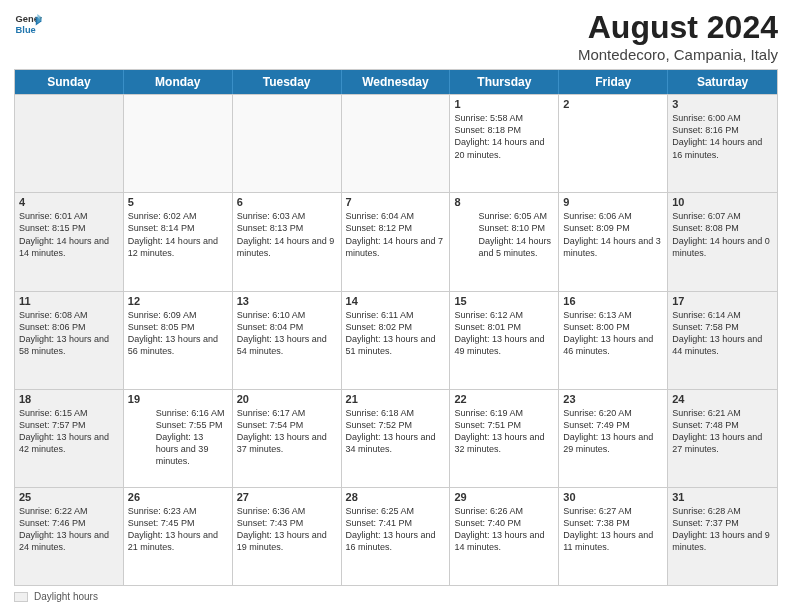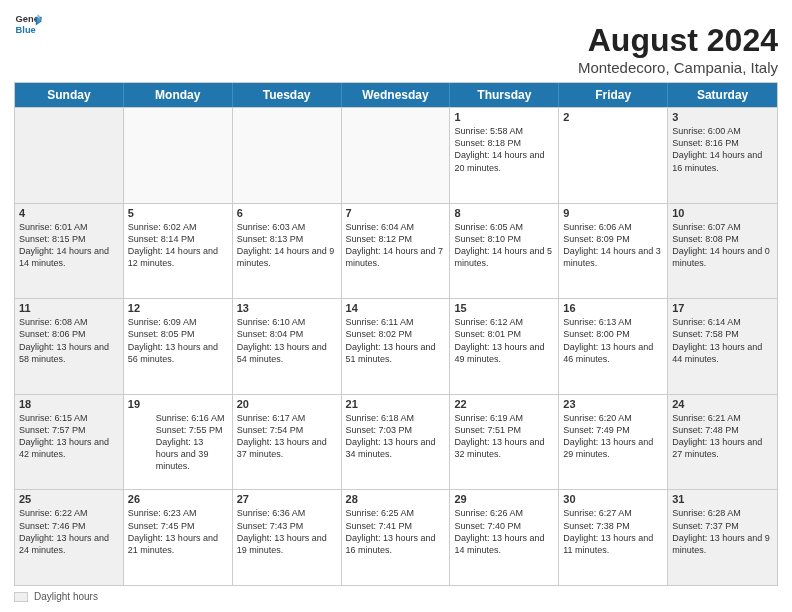--- a/index.html
+++ b/index.html
@@ -33,21 +33,20 @@
       height: 28px;
     }
     .title-block {
       text-align: right;
     }
     .main-title {
       font-size: 32px;
       font-weight: bold;
       color: #222;
       line-height: 1.1;
-      margin-top: 13px;
     }
     .subtitle {
       font-size: 15px;
       color: #444;
       margin-top: 1px;
     }
     .calendar {
       flex: 1;
       display: flex;
       flex-direction: column;
@@ -188,21 +187,21 @@
 Daylight: 14 hours and 9 minutes.</div>
           </div>
           <div class="cal-cell">
             <span class="day-num">7</span>
             <div class="cell-text" style="white-space: pre-line;">Sunrise: 6:04 AM
 Sunset: 8:12 PM
 Daylight: 14 hours and 7 minutes.</div>
           </div>
           <div class="cal-cell">
             <span class="day-num">8</span>
-            <div class="cell-text" style="white-space: pre-line;">Sunrise: 6:05 AM
+            <div class="cell-text" style="white-space: pre-line; margin-left: 24px;">Sunrise: 6:05 AM
 Sunset: 8:10 PM
 Daylight: 14 hours and 5 minutes.</div>
           </div>
           <div class="cal-cell">
             <span class="day-num">9</span>
             <div class="cell-text" style="white-space: pre-line;">Sunrise: 6:06 AM
 Sunset: 8:09 PM
 Daylight: 14 hours and 3 minutes.</div>
           </div>
           <div class="cal-cell shaded">
@@ -271,21 +270,21 @@
           </div>
           <div class="cal-cell">
             <span class="day-num">20</span>
             <div class="cell-text" style="white-space: pre-line;">Sunrise: 6:17 AM
 Sunset: 7:54 PM
 Daylight: 13 hours and 37 minutes.</div>
           </div>
           <div class="cal-cell">
             <span class="day-num">21</span>
             <div class="cell-text" style="white-space: pre-line;">Sunrise: 6:18 AM
-Sunset: 7:03 PM
+Sunset: 7:52 PM
 Daylight: 13 hours and 34 minutes.</div>
           </div>
           <div class="cal-cell">
             <span class="day-num">22</span>
             <div class="cell-text" style="white-space: pre-line;">Sunrise: 6:19 AM
 Sunset: 7:51 PM
 Daylight: 13 hours and 32 minutes.</div>
           </div>
           <div class="cal-cell">
             <span class="day-num">23</span>

